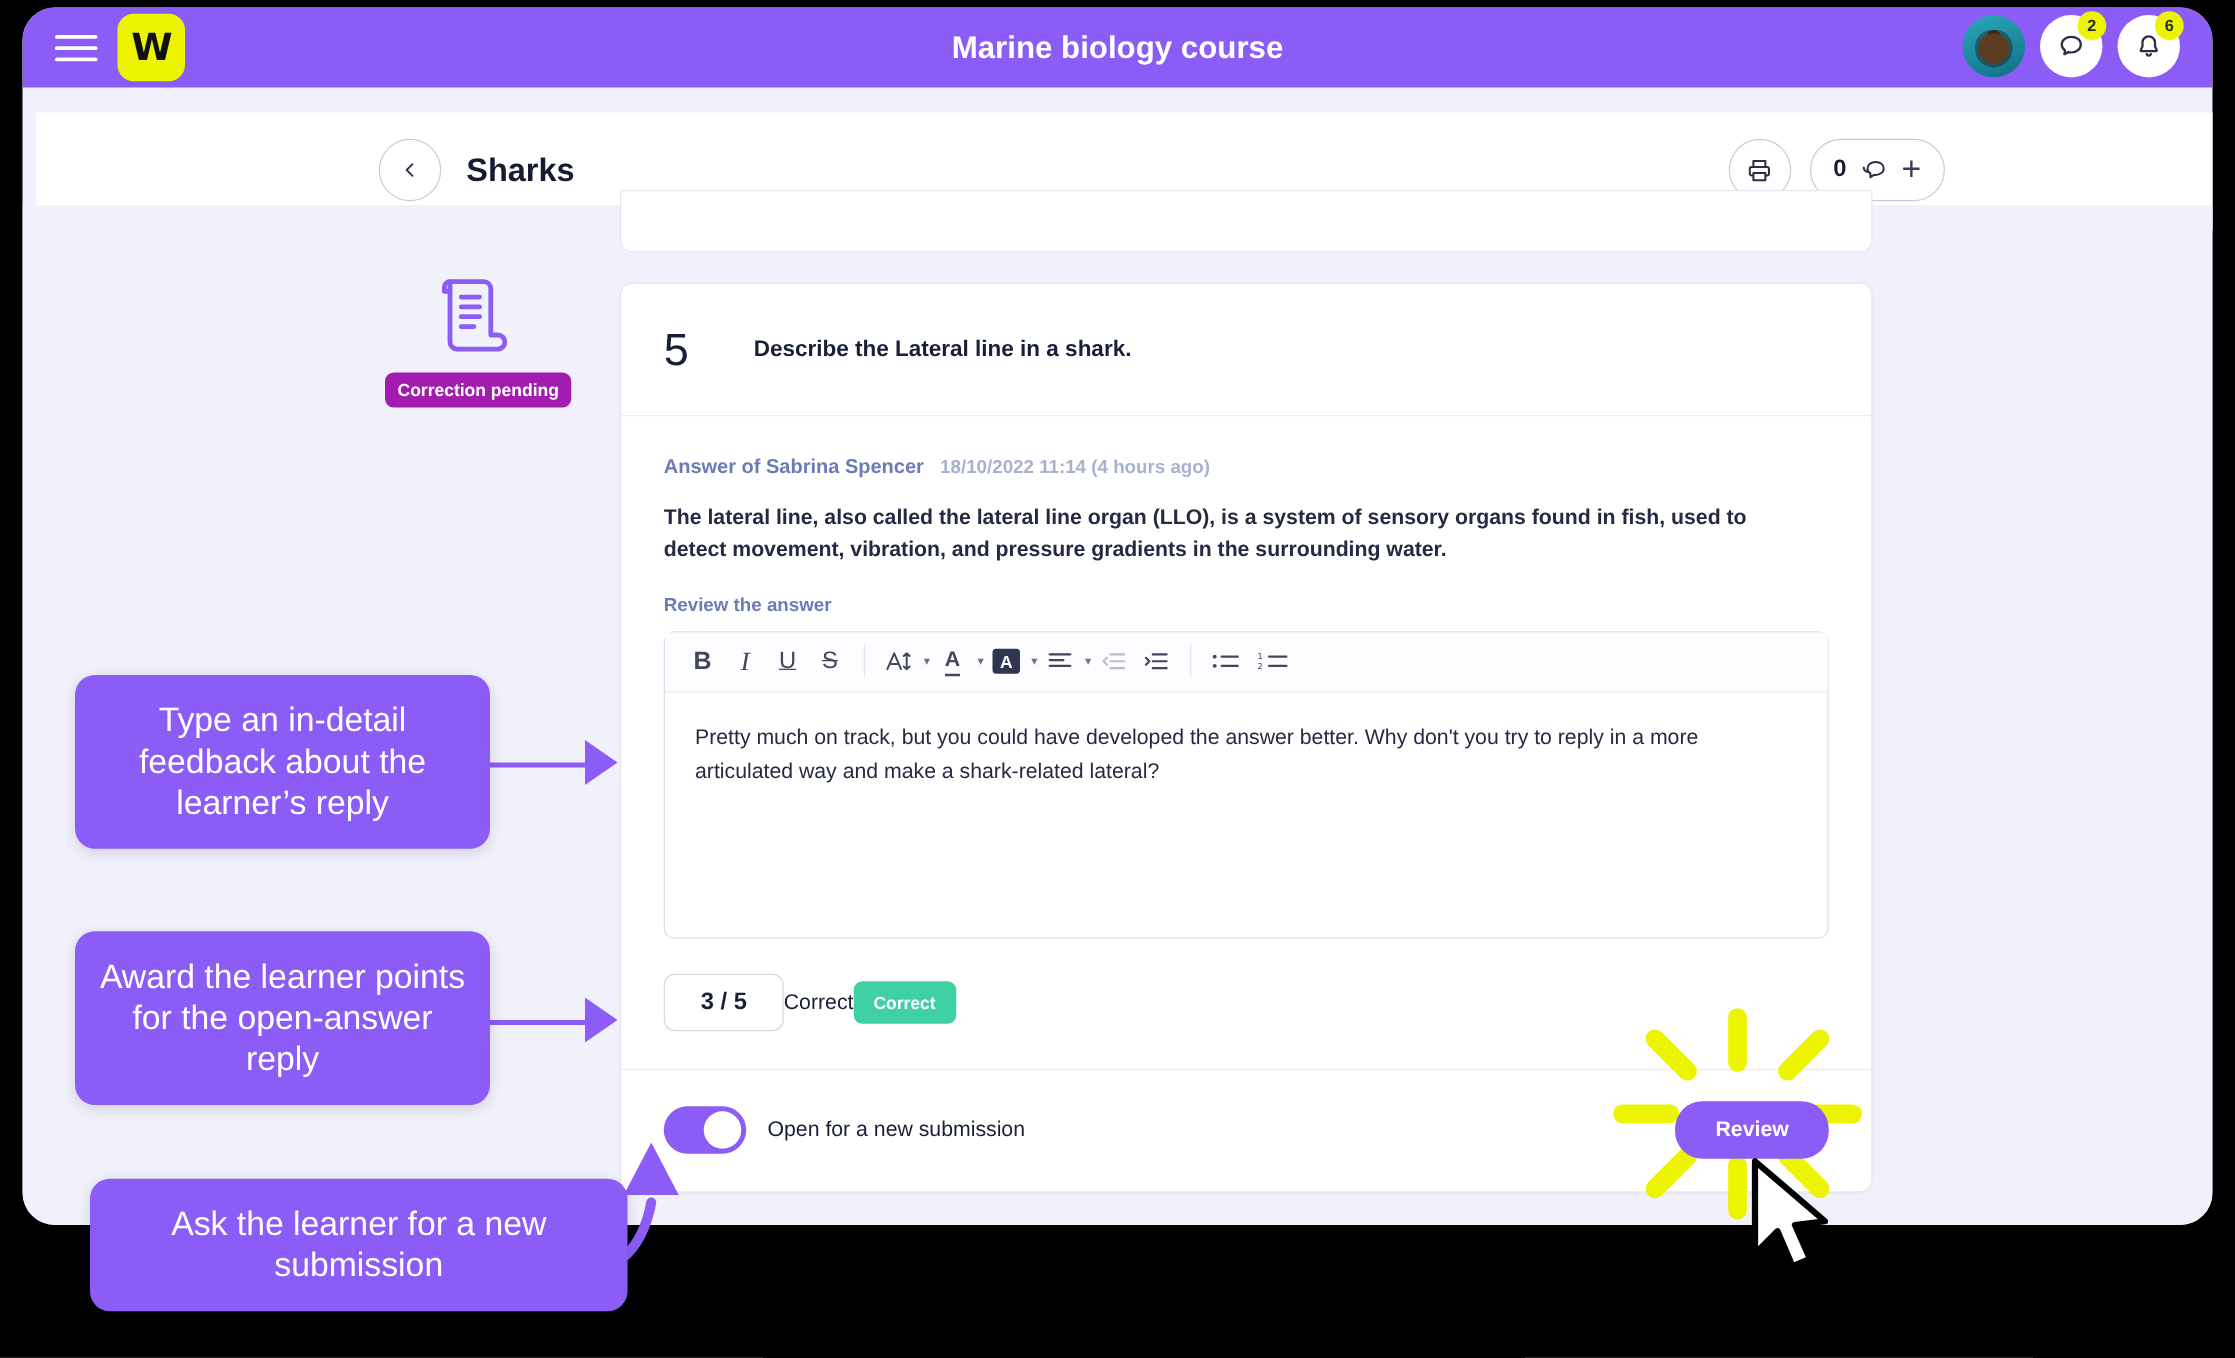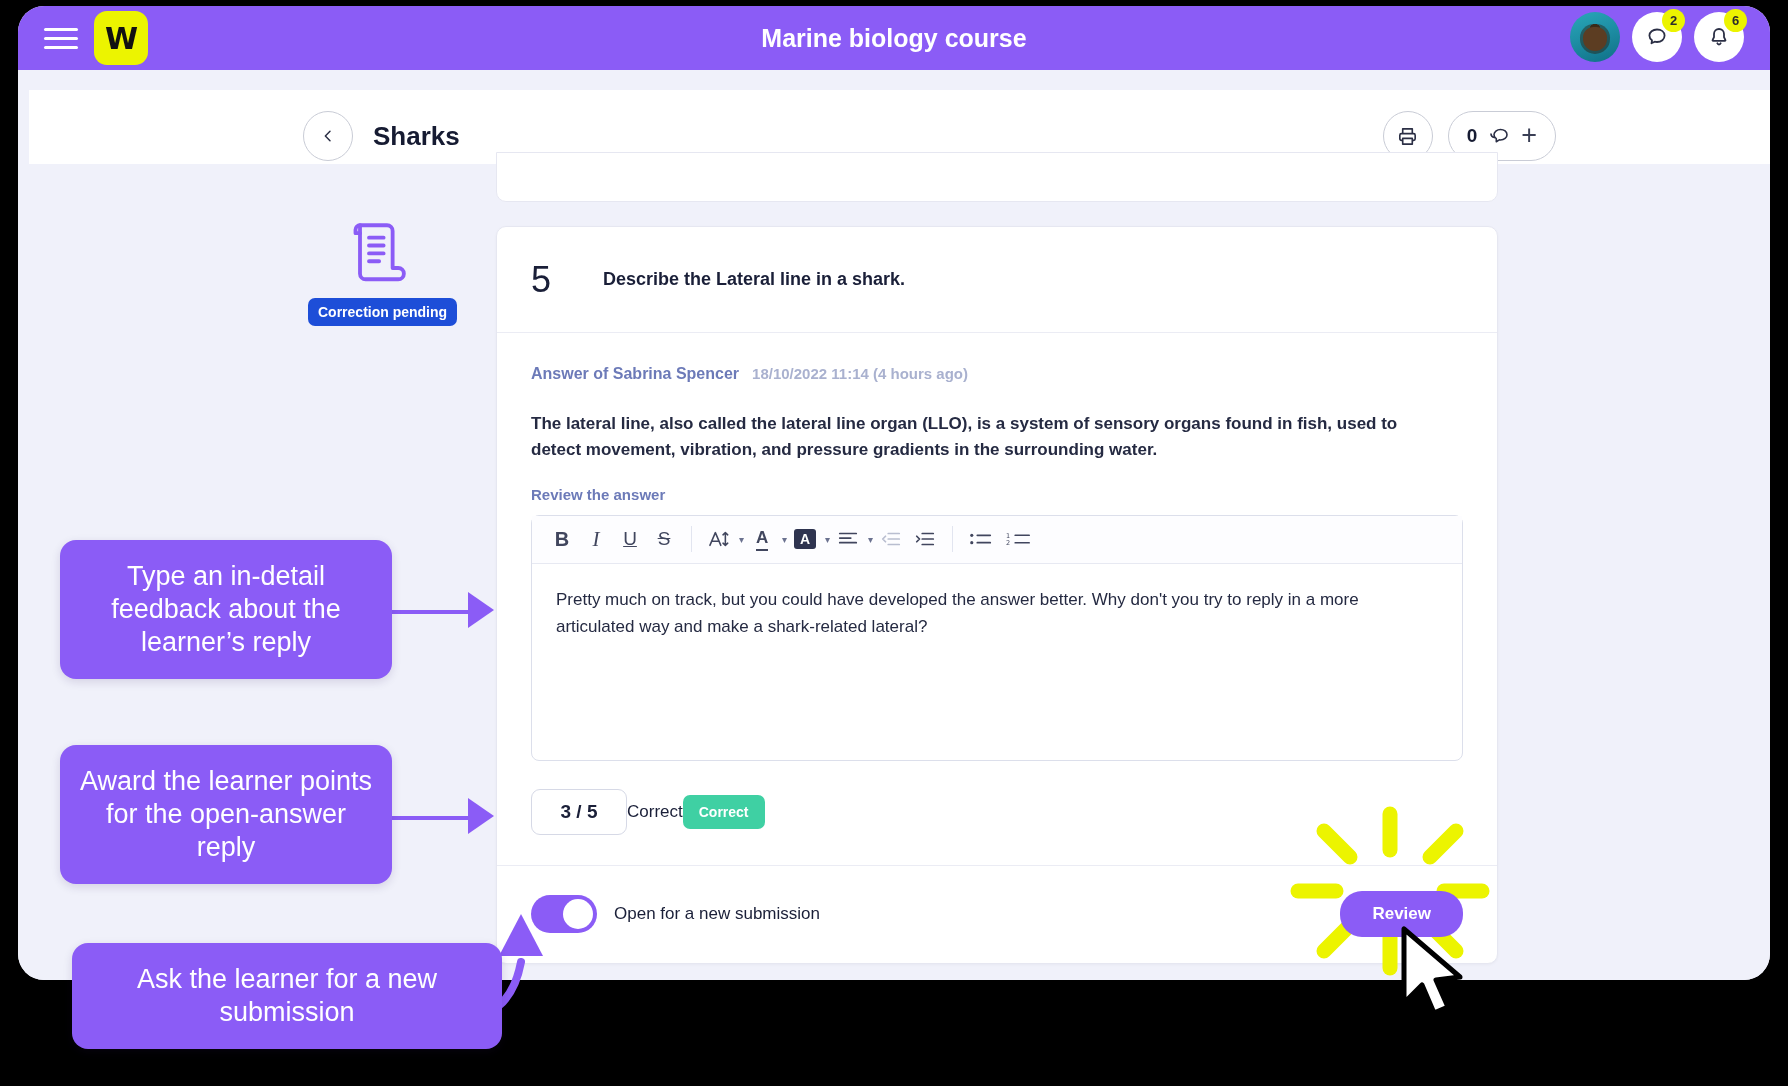--- a/index.html
+++ b/index.html
@@ -126,41 +126,41 @@
     width: 1002px; height: 50px;
     background: #ffffff; border: 1px solid #e6e7f1;
     border-radius: 0 0 10px 10px;
   }
 
   
   .status-col { position: absolute; left: 290px; top: 50px; width: 140px; text-align: center; }
   .scroll-icon { display: flex; justify-content: center; }
   .status-badge {
     display: inline-block; margin-top: 12px;
-    background: #1d4ed8; color: #ffffff;
+    background: #a21caf; color: #ffffff;
     font-size: 14px; font-weight: 700;
     padding: 6px 10px; border-radius: 7px; white-space: nowrap; text-align: right;
   }
 
   
   .qcard {
     position: absolute; left: 478px; top: 62px;
     width: 1002px; background: #ffffff;
     border: 1px solid #e6e7f1; border-radius: 10px;
     box-shadow: 0 1px 3px rgba(20,20,60,.04);
   }
   .qhead {
     height: 106px; border-bottom: 1px solid #ebecf4;
     display: flex; align-items: center; padding: 0 34px;
   }
   .qnum { font-size: 36px; font-weight: 400; color: #1a1f38; width: 72px; }
   .qtext { font-size: 18px; font-weight: 700; color: #1a1f38; }
 
   .qbody { padding: 32px 34px 0 34px; }
-  .ans-meta { display: flex; align-items: baseline; gap: 13px; margin-bottom: 28px; }
+  .ans-meta { display: flex; align-items: baseline; gap: 13px; margin-bottom: 18px; }
   .ans-author { font-size: 16px; font-weight: 700; color: #6c7ab8; }
   .ans-time { font-size: 15px; color: #a9b1cf; font-weight: bold; }
   .ans-text { font-size: 17px; line-height: 1.55; color: #252a42; max-width: 920px; font-weight: bold; }
   .review-label { margin-top: 22px; margin-bottom: 12px; font-size: 15px; font-weight: 700; color: #6c7ab8; }
 
   
   .editor { border: 1px solid #dcdfeb; border-radius: 8px; background: #fff; }
   .etoolbar {
     height: 48px; border-bottom: 1px solid #e7e9f2;
     display: flex; align-items: center; padding: 0 14px; gap: 2px;

